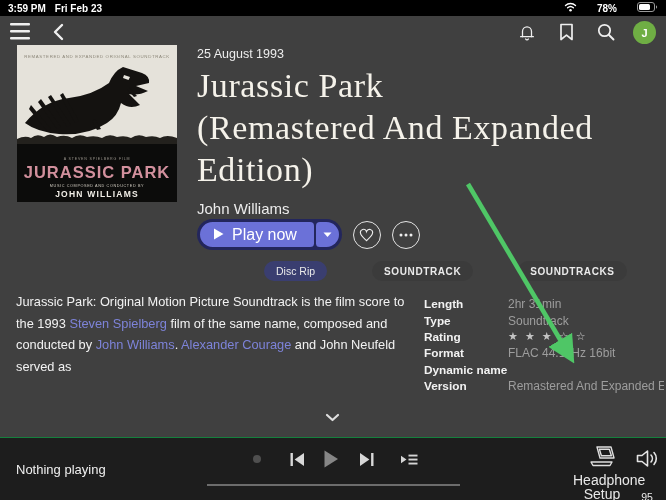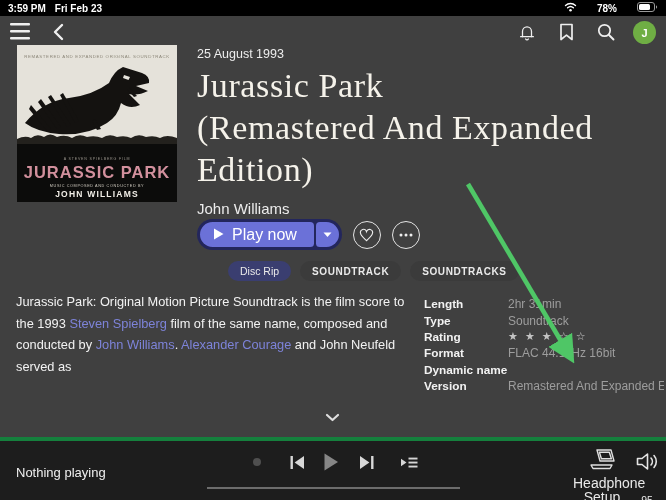--- a/index.html
+++ b/index.html
@@ -35,41 +35,41 @@
   .play-pill { display:flex; background:#23265c; border-radius:16px; padding:3px; gap:2px; cursor:pointer; }
   .play-main { background:#6b71d8; border-radius:13px 4px 4px 13px; height:25px; display:flex;
                align-items:center; gap:8px; padding:0 17px 0 13px; font-size:16px; color:#fff; }
   .play-caret { background:#6b71d8; border-radius:4px 13px 13px 4px; width:23px; display:flex;
                 align-items:center; justify-content:center; }
   .icon-btn { width:28px; height:28px; border:1.5px solid #e4e4e4; border-radius:50%;
               display:flex; align-items:center; justify-content:center; background:transparent; cursor:pointer; }
 
   .tags { position:absolute; left:228px; top:261px; display:flex; gap:9px; }
   .tag { height:20px; border-radius:10px; padding:0 12px; display:flex; align-items:center;
-         font-size:10.5px; color:#eaeaea; cursor:pointer; white-space:nowrap; }
+         font-size:10.5px; color:#eaeaea; cursor:pointer; white-space:nowrap;margin-left:36px; }
   .tag-primary { background:#3a3e70; }
   .tag-plain { background:#3b3b3b; font-weight:bold; font-size:10px; letter-spacing:0.6px; }
 
   
   .description { position:absolute; left:16px; top:291px; width:407px; font-size:12.8px;
                  line-height:21.6px; color:#f2f2f2; }
   .description .link { color:#7d83d9; cursor:pointer; }
 
   
   .details { position:absolute; left:424px; top:296px; width:240px; }
   .detail-row { display:flex; align-items:center; height:16.4px; }
   .detail-label { width:84px; flex:none; font-size:11.8px; font-weight:bold; color:#f2f2f2; }
   .detail-value { flex:1; font-size:12px; color:#9d9d9d; white-space:nowrap; overflow:hidden; }
   .detail-row.rating .detail-value { font-size:11px; letter-spacing:2px; color:#c3c3c3; }
 
   .expand-chevron { position:absolute; left:325px; top:408px; cursor:pointer; }
 
   
   .player-bar { position:absolute; left:0; top:437px; width:666px; height:63px; background:#1d1d1d;
-                border-top:4px solid #15803d; }
+                border-top:1px solid #15803d; }
   .now-playing { position:absolute; left:16px; top:24px; font-size:13px; color:#f0f0f0; }
   .t-icon { position:absolute; cursor:pointer; }
   .radio-dot { position:absolute; left:253px; top:17px; width:8px; height:8px; border-radius:50%;
                background:#4f4f4f; cursor:pointer; }
   .seek-line { position:absolute; left:207px; top:46px; width:253px; height:2px; background:#6c6c6c; cursor:pointer; }
   .zone { position:absolute; left:573px; top:7px; width:58px; text-align:center; cursor:pointer; }
   .zone-label { font-size:14px; color:#e8e8e8; line-height:12px; margin-top:2px; }
   .volume { position:absolute; left:631px; top:10px; width:32px; text-align:center; cursor:pointer; }
   .volume-value { font-size:10.5px; color:#e8e8e8; margin-top:18px; }
 

